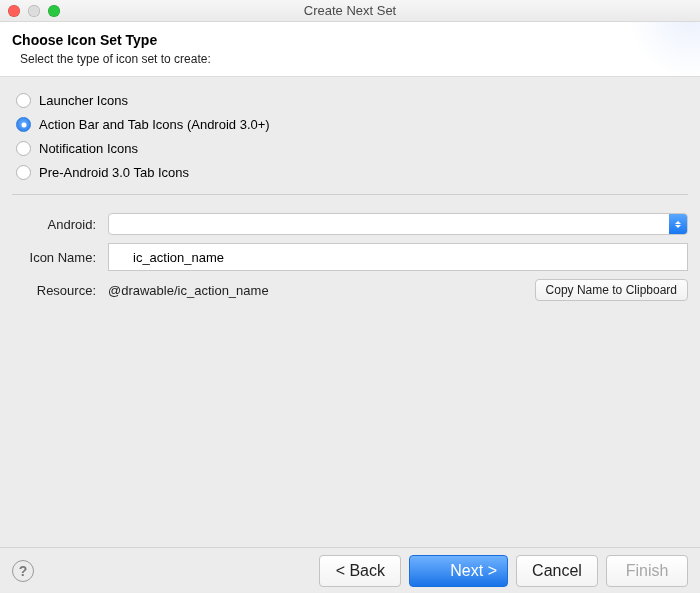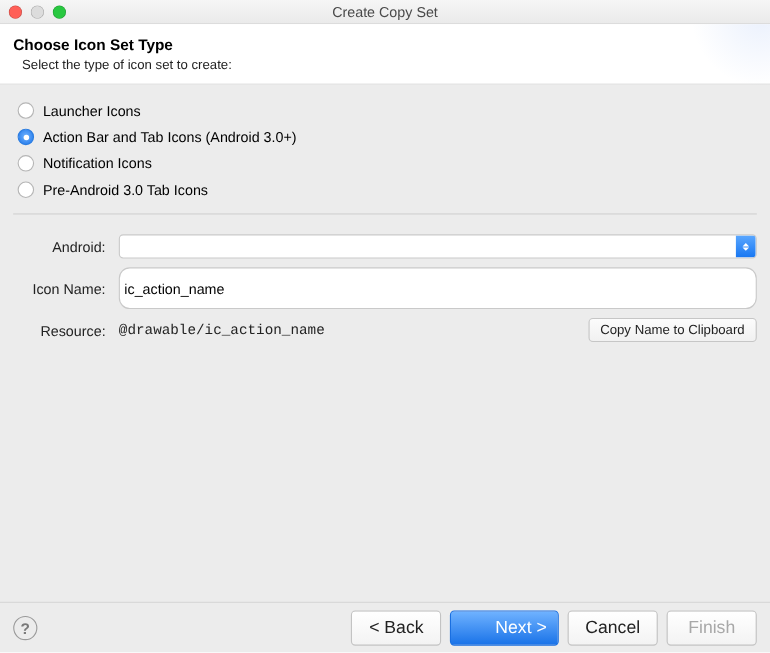--- a/index.html
+++ b/index.html
@@ -74,24 +74,24 @@
   .select .sel-value { flex:1; padding: 0 6px; color:#777; filter: blur(3px); }
   .select .sel-btn {
     width:18px; height:100%; background: linear-gradient(#5aa7ff,#1877f2);
     display:flex; flex-direction:column; align-items:center; justify-content:center;
   }
   .chev { width:0;height:0;border-left:3px solid transparent;border-right:3px solid transparent;}
   .chev.up{border-bottom:3px solid #fff; margin-bottom:1px;}
   .chev.down{border-top:3px solid #fff;}
   .text-input {
     grid-column: 2 / span 2;
-    height: 38px; border:1px solid #c9c9c9; background:#fff; border-radius:10px;
-    padding: 0 4px; font-size: 13px; display:flex; align-items:center;
+    height: 28px; border:1px solid #c9c9c9; background:#fff; border-radius:0;
+    padding: 0 24px; font-size: 13px; display:flex; align-items:center;
   }
-  .resource-val { font-size: 13px; color:#222;font-family:Liberation Mono, monospace; }
+  .resource-val { font-size: 13px; color:#222; }
   .copy-btn {
     justify-self: end;
     background: linear-gradient(#fcfcfc,#f1f1f1);
     border:1px solid #c6c6c6; border-radius:4px;
     padding: 3px 10px; font-size:12px; color:#222;
   }
   .footer {
     height: 46px;
     background: #ececec;
     border-top: 1px solid #d4d4d4;
@@ -118,21 +118,21 @@
 </style>
 </head>
 <body>
 
 <div class="titlebar">
   <div class="traffic">
     <div class="dot red"></div>
     <div class="dot gray"></div>
     <div class="dot green"></div>
   </div>
-  <div class="titlebar-title">Create Copy Set</div>
+  <div class="titlebar-title">Create Next Set</div>
 </div>
 
 <div class="header">
   <h1>Choose Icon Set Type</h1>
   <p>Select the type of icon set to create:</p>
 </div>
 
 <div class="body">
 
   <div class="radio-group">

